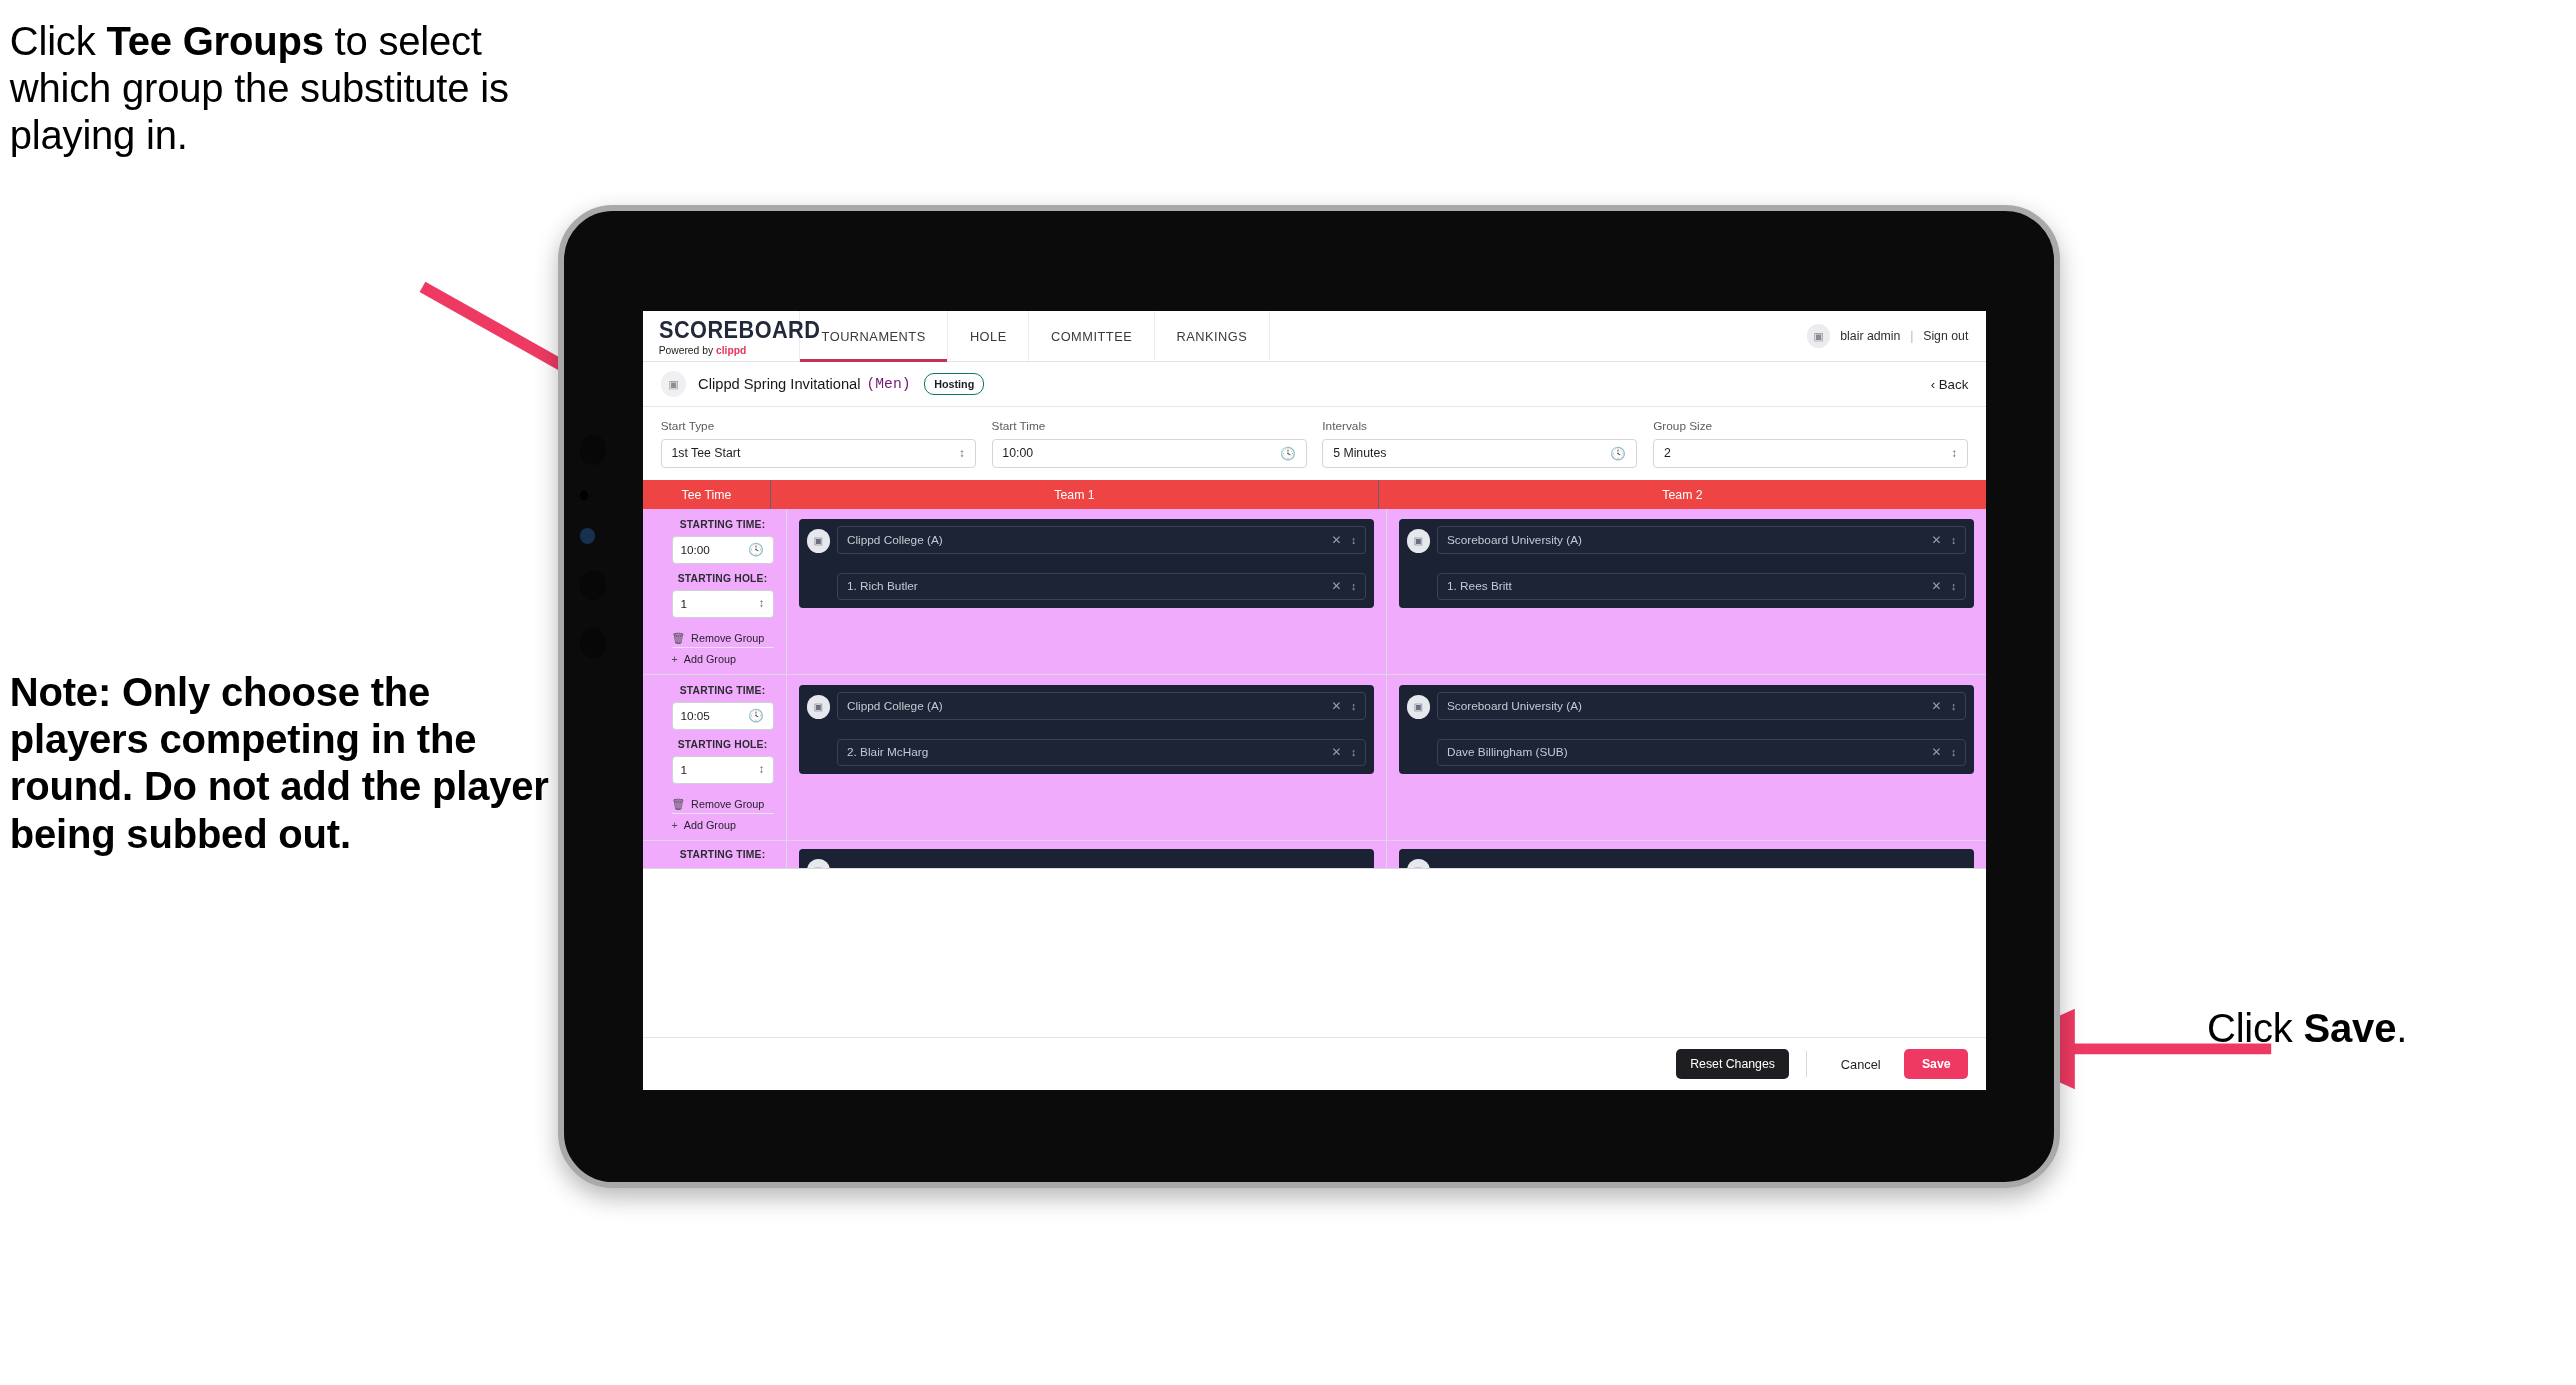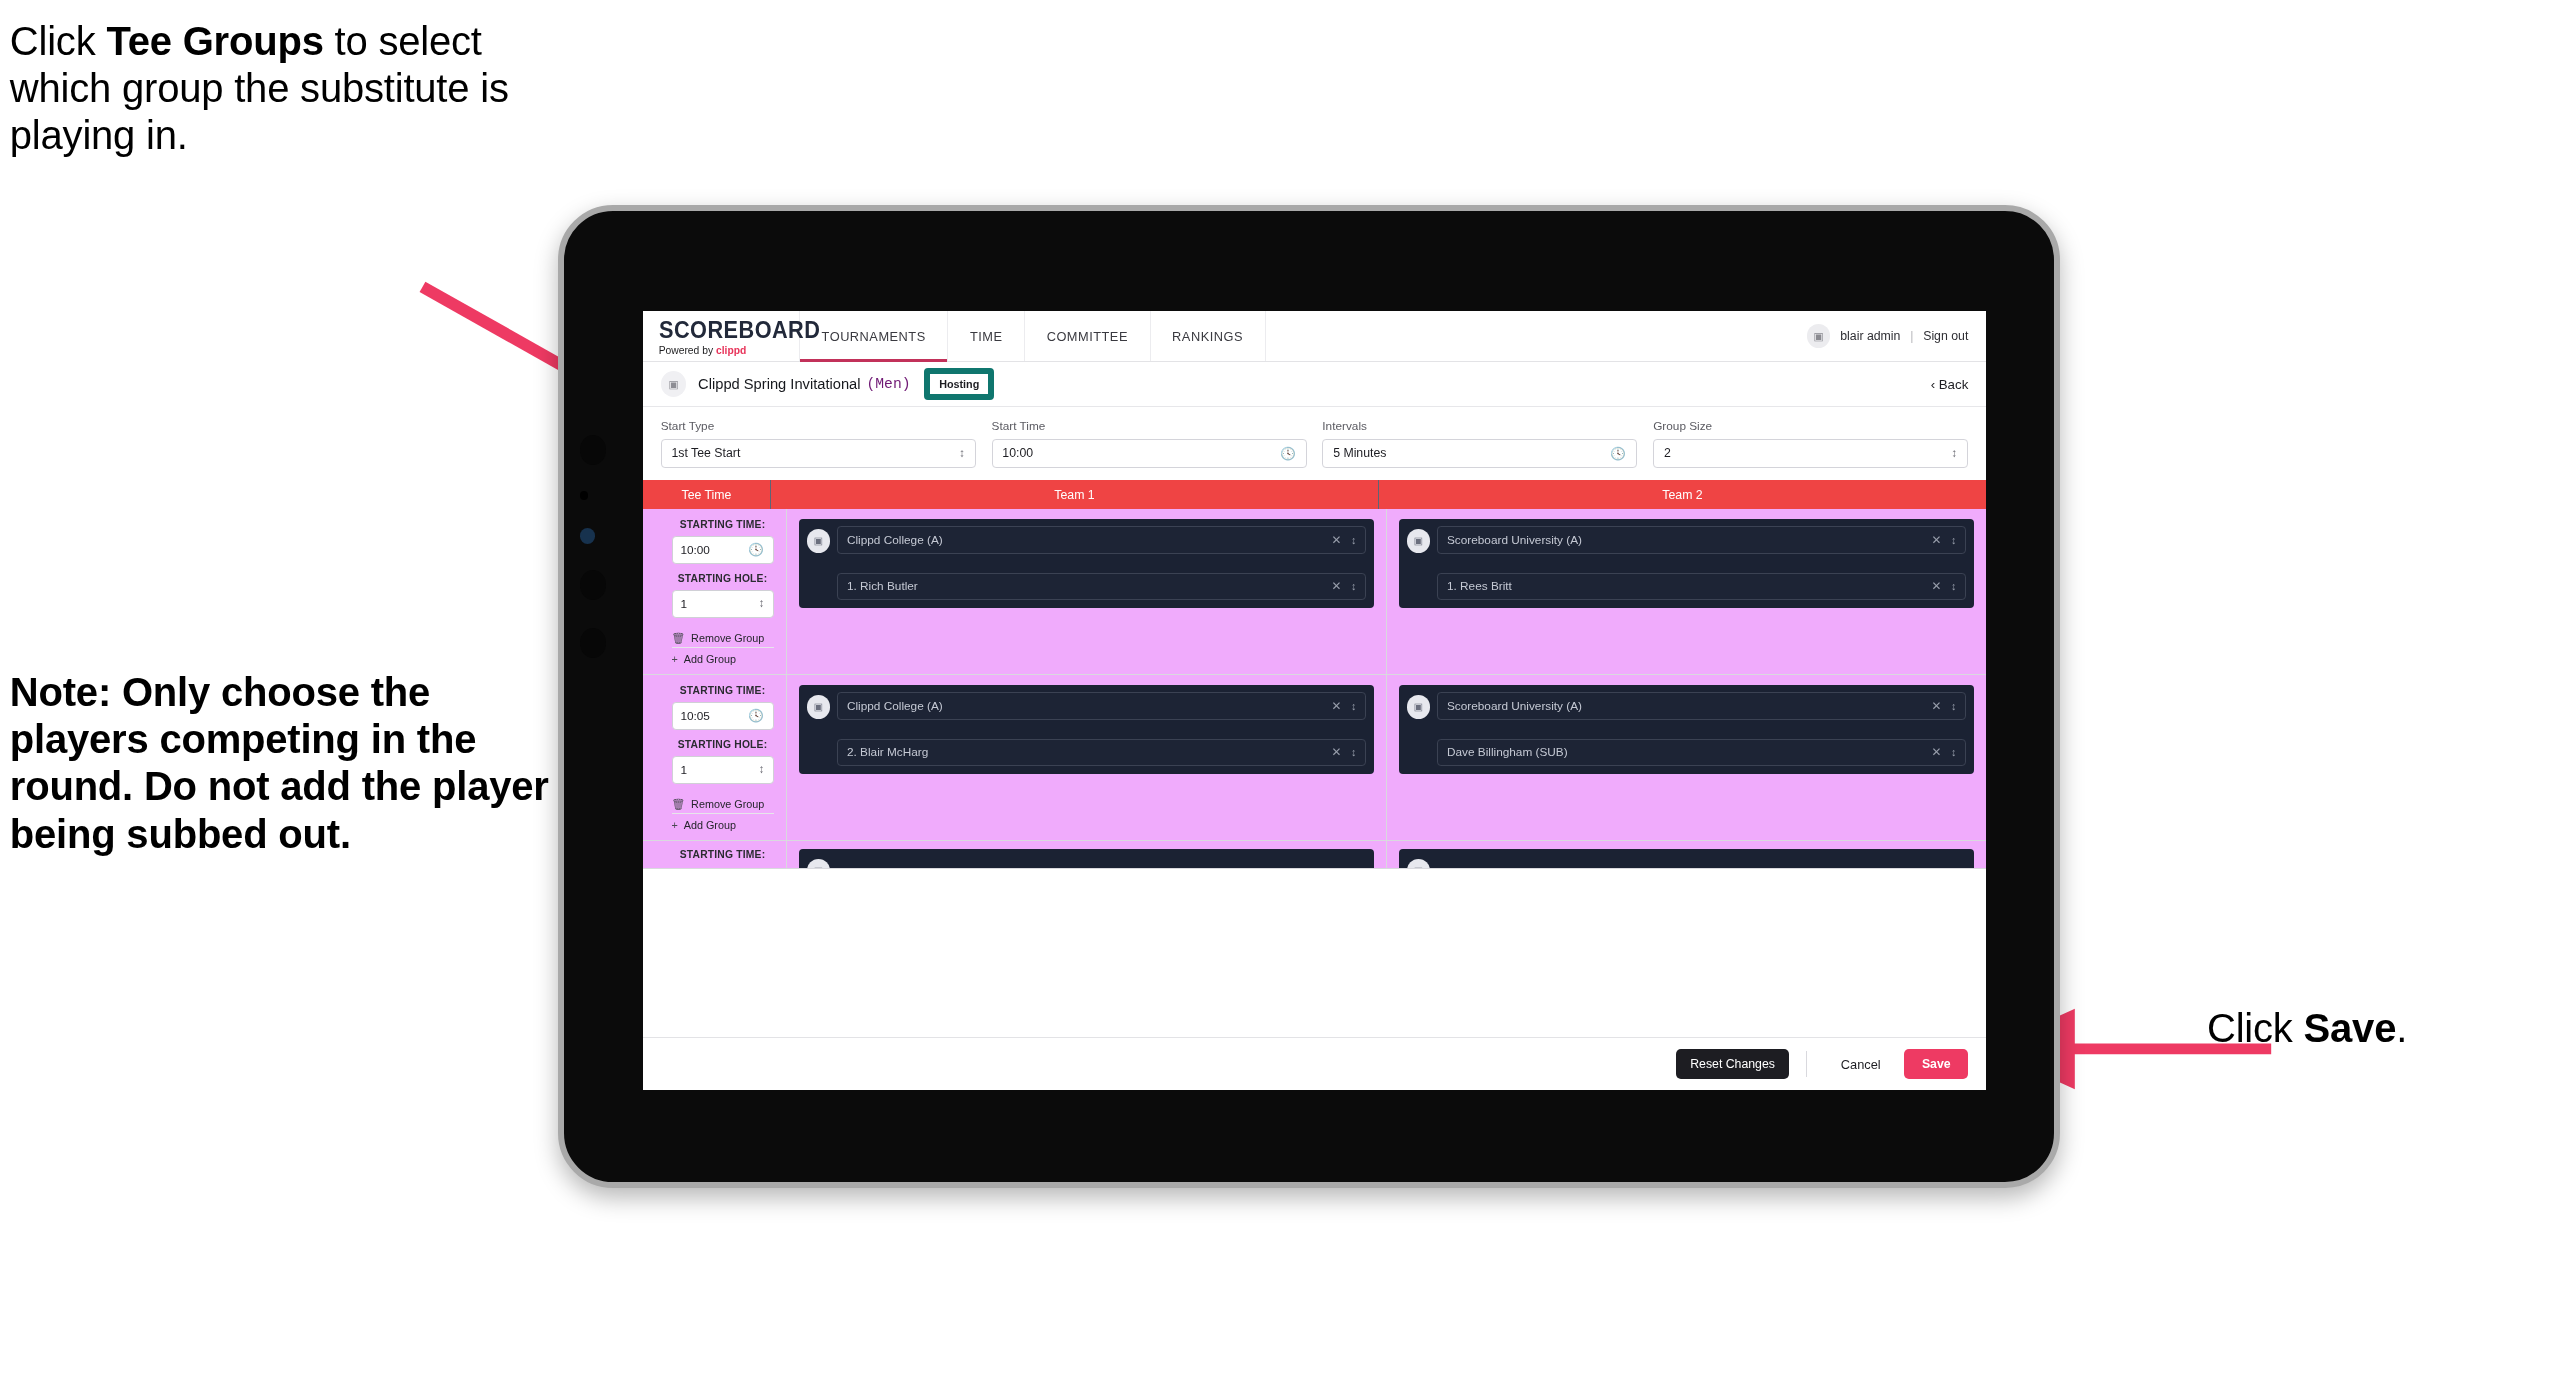--- a/index.html
+++ b/index.html
@@ -102,21 +102,21 @@
     border-bottom: 1px solid #e7e7ea; background:#fff;
   }
   .crumb-icon {
     width:25.6px; height:25.6px; border-radius:50%; background:#f0f0f3;
     display:flex; align-items:center; justify-content:center; color:#8d8d94; font-size:10.8px;
     margin-right:11.8px;
   }
   .crumb-title { font-size:14.7px; color:#16181d; }
   .crumb-gender { font-size:14.7px; color:#701a75; margin-left:5.9px;font-family:Liberation Mono, monospace; }
   .crumb-badge {
-    margin-left:13.8px; border:6px solid #0f766e; border-radius:4px;
+    margin-left:13.8px; border:1px solid #0f766e; border-radius:10px;
     padding:3.9px 8.8px; font-size:10.8px; font-weight:700; color:#1d1d22; background:#fff;
   }
   .crumb-spacer { flex:1; }
   .back-btn { font-size:13.3px; color:#1d1d22; cursor:pointer; }
 
   
   #settings {
     display:flex; gap:15.7px; padding: 11.8px 17.7px 11.8px 17.7px; background:#fff;
   }
   .field { flex:1; display:flex; flex-direction:column; }
@@ -246,21 +246,21 @@
           <div class="brand-main">SCOREBOARD</div>
           <div class="brand-sub">
             <span>Powered by </span><span class="clippd">clippd</span>
           </div>
         </div>
         <div class="navtabs">
           <div class="navtab active">
               <span>TOURNAMENTS</span>
             </div>
           <div class="navtab">
-              <span>TIME</span>
+              <span>HOLE</span>
             </div>
           <div class="navtab">
               <span>COMMITTEE</span>
             </div>
           <div class="navtab">
               <span>RANKINGS</span>
             </div>
         </div>
         <div class="nav-spacer"></div>
         <div class="nav-user">

